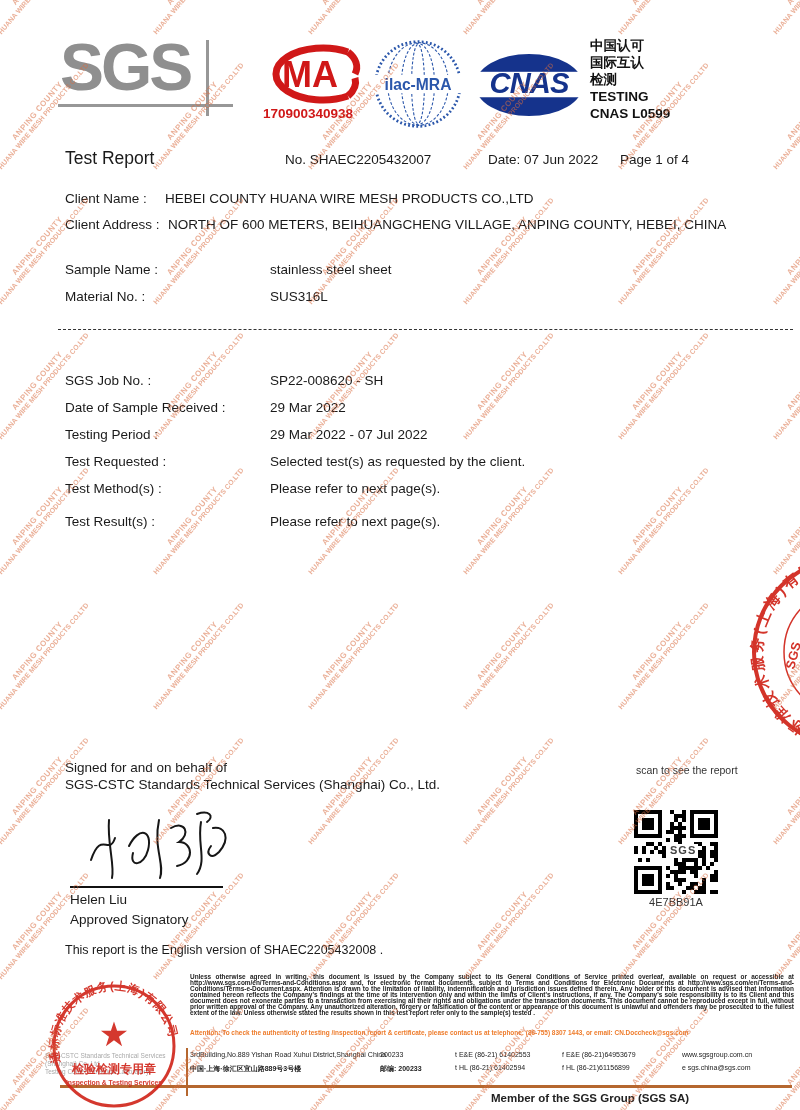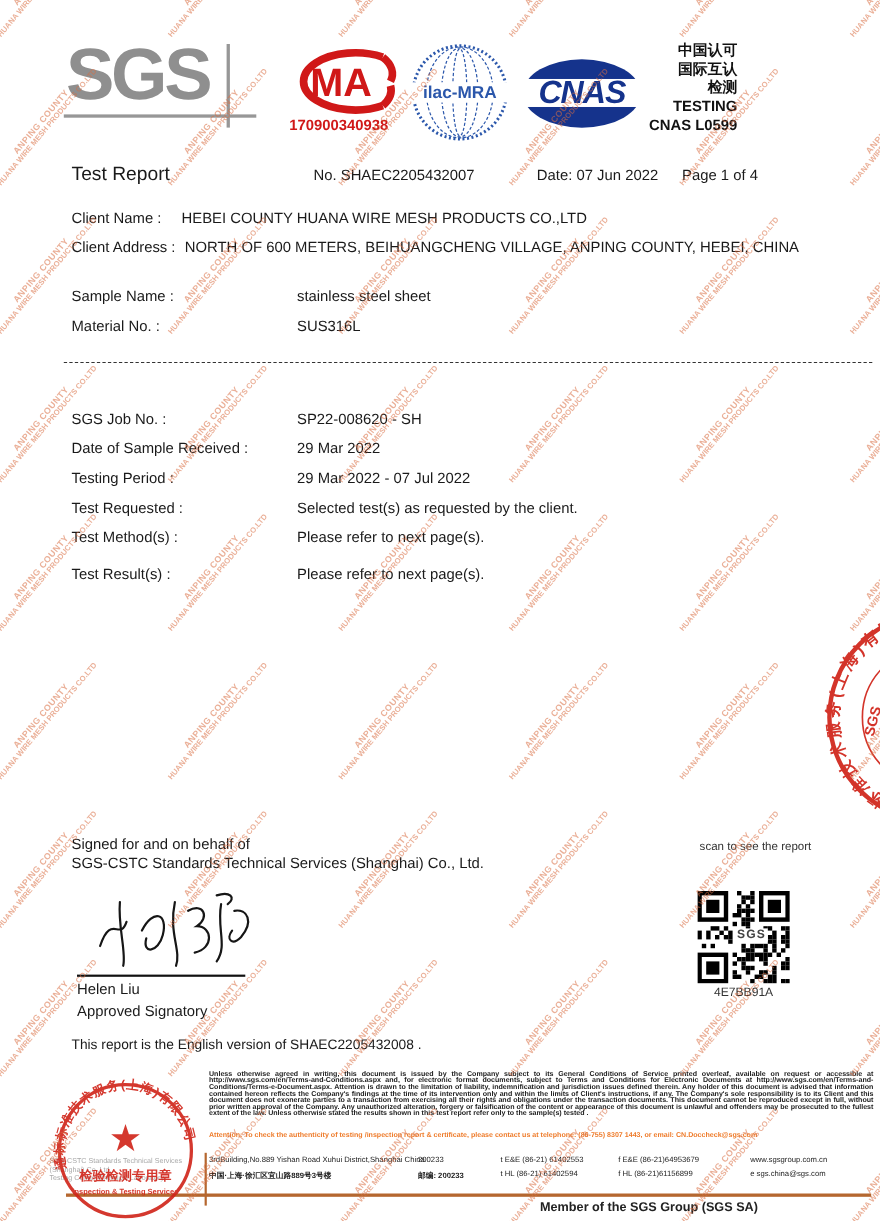--- a/index.html
+++ b/index.html
@@ -67,21 +67,21 @@
     <ellipse cx="50" cy="50" rx="7" ry="43" fill="none" stroke="#2b57ab" stroke-width="1.2" stroke-dasharray="3 2"></ellipse>
     <rect x="2" y="40" width="96" height="20" fill="#ffffff"></rect>
     <text x="50" y="56" text-anchor="middle" font-size="17" font-weight="bold" fill="#2b57ab">ilac-MRA</text>
   </svg>
 
   <svg class="abs z1" style="left:472px;top:52px;" width="114" height="66" viewBox="0 0 120 70">
     <ellipse cx="60" cy="35" rx="57" ry="33" fill="#15338c"></ellipse>
     <rect x="0" y="21" width="120" height="27" fill="#ffffff"></rect>
     <text x="60" y="44" text-anchor="middle" font-size="31" font-weight="bold" font-style="italic" fill="#15338c" letter-spacing="-1">CNAS</text>
   </svg>
-  <div class="abs z1" style="left:590px;top:37px;text-align:right;">
+  <div class="abs z1" style="left:590px;top:37px;">
     <div class="cnas-cn">中国认可</div>
     <div class="cnas-cn">国际互认</div>
     <div class="cnas-cn">检测</div>
     <div class="cnas-en">TESTING</div>
     <div class="cnas-en">CNAS L0599</div>
   </div>
 
   <div class="abs title z1" style="left:65px;top:148px;">Test Report</div>
   <div class="abs t z1" style="left:285px;top:152px;">No. SHAEC2205432007</div>
   <div class="abs t z1" style="left:488px;top:152px;">Date: 07 Jun 2022</div>

